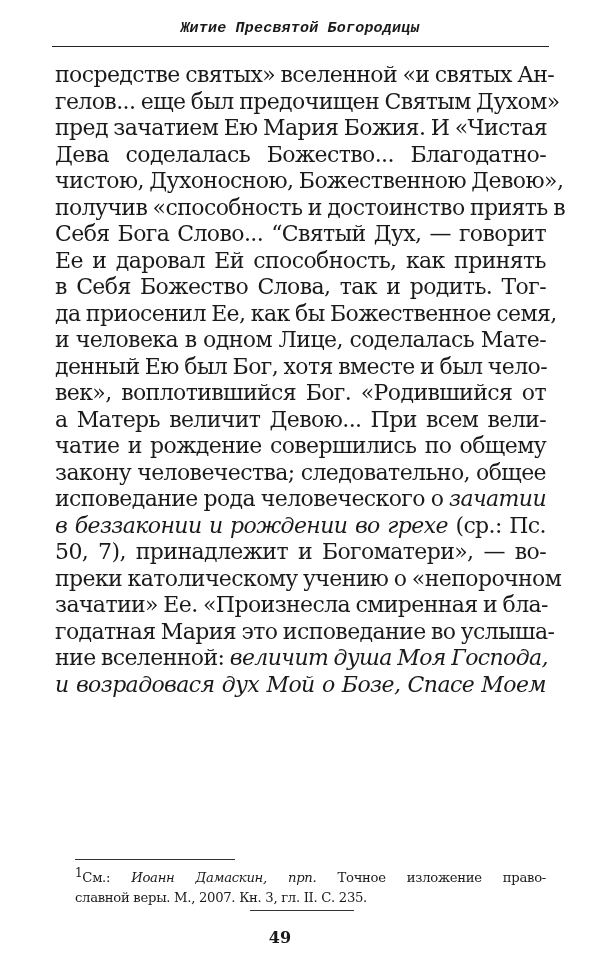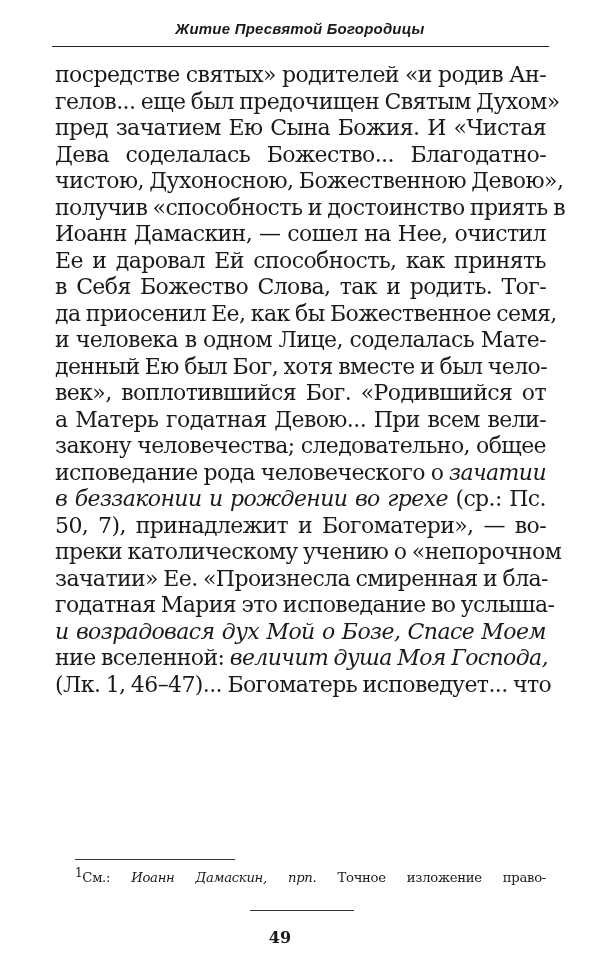--- a/index.html
+++ b/index.html
@@ -1,20 +1,20 @@
 <!DOCTYPE html>
 <html><head>
 <meta charset="utf-8">
 <style>
   html, body { margin:0; padding:0; background:#ffffff; }
   body { width:600px; height:967px; position:relative; overflow:hidden;
          font-family:"DejaVu Serif", "Liberation Serif", serif; color:#1a1a1a; }
   .running-head { position:absolute; top:20px; left:0; width:600px; text-align:center;
          font-style:italic; font-weight:bold; font-size:15px; letter-spacing:0.2px;
-         font-family:Liberation Sans, sans-serif; }
+         font-family:Liberation Mono, monospace; }
   .head-rule { position:absolute; top:46px; left:52px; width:497px; height:0;
          border-top:1.5px solid #222; }
   .body-text { position:absolute; top:62px; left:55px; width:491px; }
   .line { height:26.5px; line-height:26.5px; font-size:22px; white-space:nowrap;
           text-align:justify; text-align-last:justify; font-family:"DejaVu Serif", serif;
           letter-spacing:-0.6px; word-spacing:-1px; }
   .line i { font-style:italic; }
   sup { font-size:12px; line-height:0; vertical-align:super; }
   .fn-rule { position:absolute; top:859px; left:75px; width:160px; border-top:1px solid #333; }
   .footnote { position:absolute; top:868px; left:75px; width:471px; font-size:13.2px;
@@ -26,45 +26,46 @@
   .page-num { position:absolute; top:928px; left:0; width:560px; text-align:center;
           font-weight:bold; font-size:16px; font-family:"DejaVu Serif", serif; }
 </style>
 </head>
 <body>
 
 <div class="running-head">Житие Пресвятой Богородицы</div>
 <div class="head-rule"></div>
 
 <div class="body-text" id="body-text">
-    <div class="line"><span>посредстве святых» родителей «и родив Ан-</span></div>
+    <div class="line"><span>посредстве святых» вселенной «и святых Ан-</span></div>
     <div class="line"><span>гелов... еще был предочищен Святым Духом»</span></div>
-    <div class="line"><span>пред зачатием Ею Сына Божия. И «Чистая</span></div>
+    <div class="line"><span>пред зачатием Ею Мария Божия. И «Чистая</span></div>
     <div class="line"><span>Дева соделалась Божество... Благодатно-</span></div>
     <div class="line"><span>чистою, Духоносною, Божественною Девою»,</span></div>
     <div class="line"><span>получив «способность и достоинство приять в</span></div>
-    <div class="line"><span>Иоанн Дамаскин, — сошел на Нее, очистил</span></div>
+    <div class="line"><span>Себя Бога Слово... “Святый Дух, — говорит</span></div>
     <div class="line"><span>Ее и даровал Ей способность, как принять</span></div>
     <div class="line"><span>в Себя Божество Слова, так и родить. Тог-</span></div>
     <div class="line"><span>да приосенил Ее, как бы Божественное семя,</span></div>
     <div class="line"><span>и человека в одном Лице, соделалась Мате-</span></div>
     <div class="line"><span>денный Ею был Бог, хотя вместе и был чело-</span></div>
     <div class="line"><span>век», воплотившийся Бог. «Родившийся от</span></div>
-    <div class="line"><span>а Матерь годатная Девою... При всем вели-</span></div>
+    <div class="line"><span>а Матерь величит Девою... При всем вели-</span></div>
+    <div class="line"><span>чатие и рождение совершились по общему</span></div>
     <div class="line"><span>закону человечества; следовательно, общее</span></div>
     <div class="line"><span>исповедание рода человеческого о </span><i>зачатии</i></div>
     <div class="line"><i>в беззаконии и рождении во грехе</i><span> (ср.: Пс.</span></div>
     <div class="line"><span>50, 7), принадлежит и Богоматери», — во-</span></div>
     <div class="line"><span>преки католическому учению о «непорочном</span></div>
     <div class="line"><span>зачатии» Ее. «Произнесла смиренная и бла-</span></div>
     <div class="line"><span>годатная Мария это исповедание во услыша-</span></div>
+    <div class="line"><span>ние вселенной: </span><i>величит душа Моя Господа,</i></div>
     <div class="line"><i>и возрадовася дух Мой о Бозе, Спасе Моем</i></div>
-    <div class="line"><span>ние вселенной: </span><i>величит душа Моя Господа,</i></div>
-    <div class="line"><span>(Лк. 1, 46–47)... Богоматерь исповедует... что</span></div>
   </div>
 
 <div class="fn-rule"></div>
 <div class="footnote">
   <div class="fn-line"><sup>1</sup><span>См.: </span><i>Иоанн Дамаскин, прп.</i><span> Точное изложение право-</span></div>
+  <div class="fn-line end">славной веры. М., 2007. Кн. 3, гл. II. С. 235.</div>
 </div>
 
 <div class="pg-rule"></div>
 <div class="page-num">49</div>
 
 </body></html>

